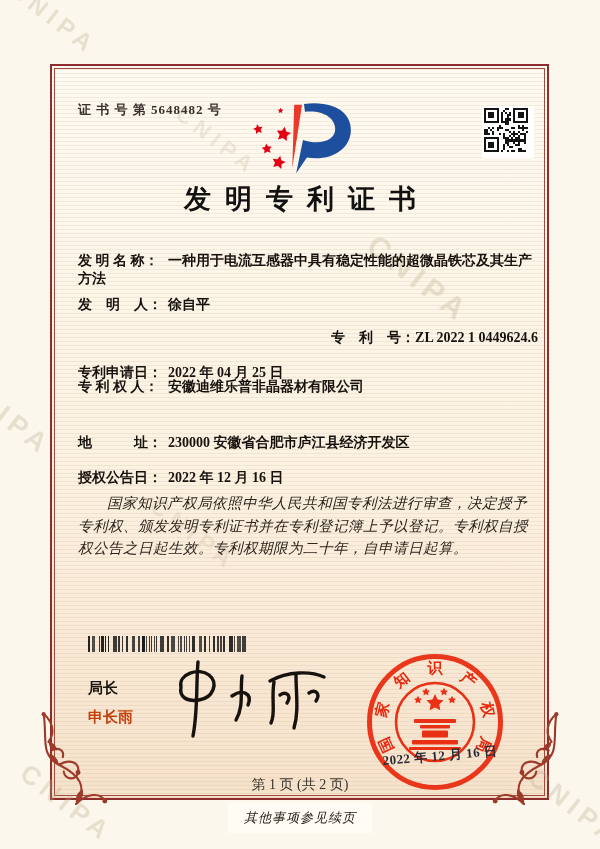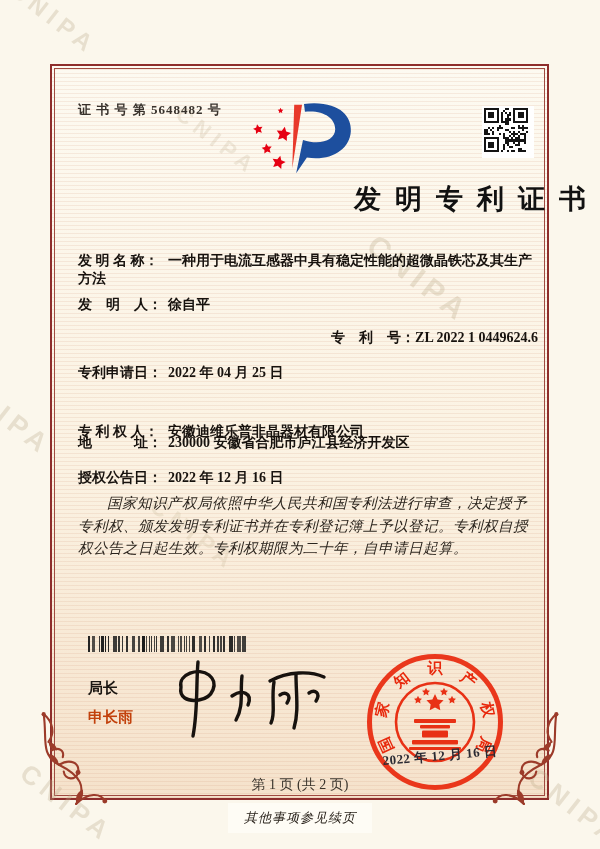--- a/index.html
+++ b/index.html
@@ -33,33 +33,33 @@
   .wm3{left:358px;top:262px;font-size:30px;}
   .wm4{left:-52px;top:400px;}
   .wm5{left:142px;top:520px;font-size:24px;color:rgba(187,168,136,0.20);}
   .wm6{left:520px;top:792px;font-size:26px;}
   .wm7{left:12px;top:788px;font-size:26px;}
   
   .cert-no{position:absolute;left:78px;top:101px;z-index:3;font-size:13px;color:#38322c;font-weight:600;letter-spacing:1px;}
   .logo{position:absolute;left:247px;top:99px;width:112px;height:82px;z-index:3;}
   .qr{position:absolute;left:482px;top:106px;width:48px;height:48px;z-index:3;background:#fff;padding:2px;}
   .title{
-    position:absolute;left:0;top:181px;width:600px;z-index:3;text-align:right;
+    position:absolute;left:0;top:181px;width:600px;z-index:3;text-align:center;
     font-size:27px;font-weight:700;color:var(--title,#111);
     letter-spacing:14px;text-indent:14px;
   }
   
   .fields{position:absolute;left:78px;top:0;width:460px;z-index:3;font-size:14px;font-weight:700;color:#17120e;}
   .frow{position:absolute;left:0;width:460px;white-space:nowrap;}
   .frow .lbl{display:inline-block;min-width:90px;}
   .r1{top:252px;white-space:normal;}
   .r2{top:296px;}
   .r3{top:329px;text-align:right;}
   .r4{top:364px;}
-  .r5{top:423px;}
+  .r5{top:378px;}
   .r6{top:434px;}
   .r7{top:469px;}
   .pair2{position:absolute;left:228px;top:0;}
   
   .paras{position:absolute;left:78px;top:492px;width:450px;z-index:3;
     font-size:14.5px;line-height:22.5px;color:#2b241d;letter-spacing:0.5px;}
   .paras p{margin:0;text-indent:2em;font-style:italic;}
   
   .barcode{position:absolute;left:88px;top:636px;width:158px;height:16px;z-index:3;}
   

